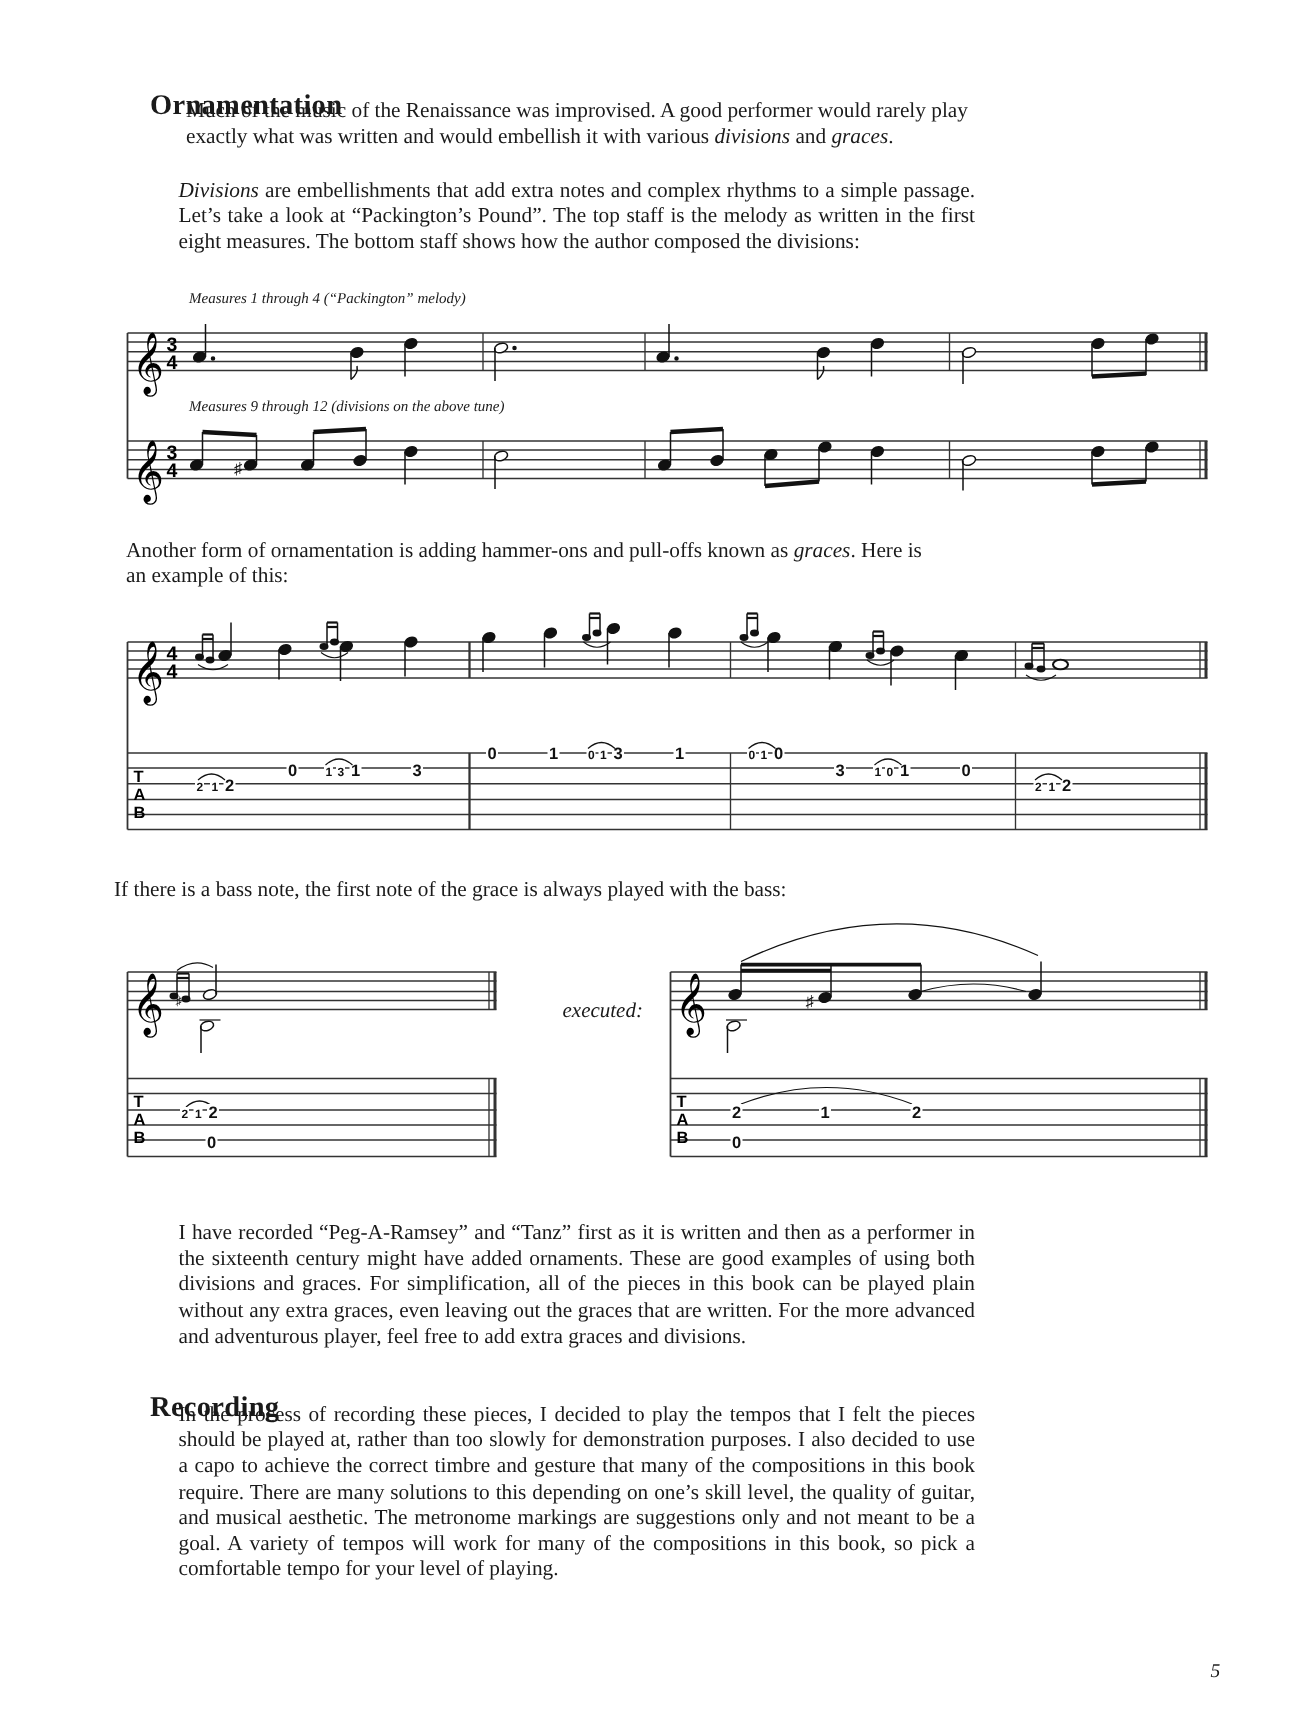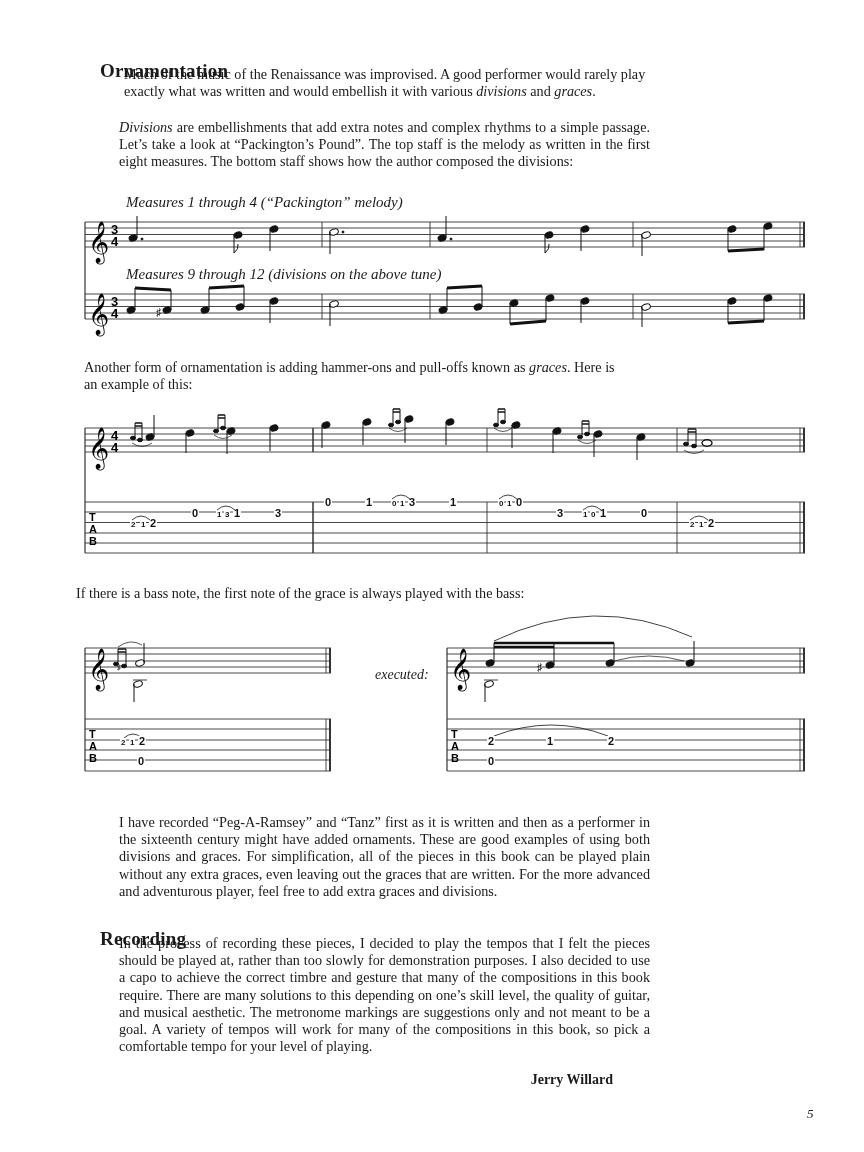--- a/index.html
+++ b/index.html
@@ -3,21 +3,21 @@
   <meta charset="utf-8">
   <style>
     html, body { margin: 0; padding: 0; background: #ffffff; }
     body { width: 864px; height: 1152px; position: relative; overflow: hidden; color: #1a1a1a;
            font-family: "Liberation Serif", "DejaVu Serif", serif; }
     .abs { position: absolute; }
     h2 { margin: 16px; font-size: 19px; font-weight: bold; letter-spacing: 0.2px; }
     p { margin: 0; font-size: 14.2px; line-height: 17.2px; }
     .just { text-align: justify; text-align-last: justify; margin-left: 35px; }
     .last { text-align-last: left; }
-    .caption { font-style: italic; font-size: 15px; }
+    .caption { font-style: italic; font-size: 10px; }
     svg text { font-family: "Liberation Sans", "DejaVu Sans", sans-serif; }
     .sig { text-align: right; font-weight: bold; font-size: 14px; line-height: 17px; }
     .pgnum { font-size: 13px; font-style: italic; }
   </style>
 </head>
 <body>
 
 <h2 class="abs" style="left:84px; top:44px;">Ornamentation</h2>
 
 <p class="abs" style="left:84px; top:66px; width:530px;margin-left:40px;">
@@ -413,16 +413,15 @@
 <p class="abs" style="left:76px; top:585px; width:540px;">If there is a bass note, the first note of the grace is always played with the bass:</p>
 
 <div class="abs caption" style="left:375px; top:651px; font-size:14px;margin-top:16px;">executed:</div>
 
 <p class="abs just last" style="left:84px; top:814px; width:531px;">I have recorded “Peg-A-Ramsey” and “Tanz” first as it is written and then as a performer in the sixteenth century might have added ornaments. These are good examples of using both divisions and graces. For simplification, all of the pieces in this book can be played plain without any extra graces, even leaving out the graces that are written. For the more advanced and adventurous player, feel free to add extra graces and divisions.</p>
 
 <h2 class="abs" style="left:84px; top:912px;">Recording</h2>
 <p class="abs just last" style="left:84px; top:935px; width:531px;">In the process of recording these pieces, I decided to play the tempos that I felt the pieces should be played at, rather than too slowly for demonstration purposes. I also decided to use a capo to achieve the correct timbre and gesture that many of the compositions in this book require. There are many solutions to this depending on one’s skill level, the quality of guitar, and musical aesthetic. The metronome markings are suggestions only and not meant to be a goal. A variety of tempos will work for many of the compositions in this book, so pick a comfortable tempo for your level of playing.</p>
 
 <div class="abs sig" style="left:300px; top:1071px; width:313px;">
-  <div>Jerry Willard</div>
 </div>
 
 <div class="abs pgnum" style="left:807px; top:1106px;">5</div>
 
 </body></html>

